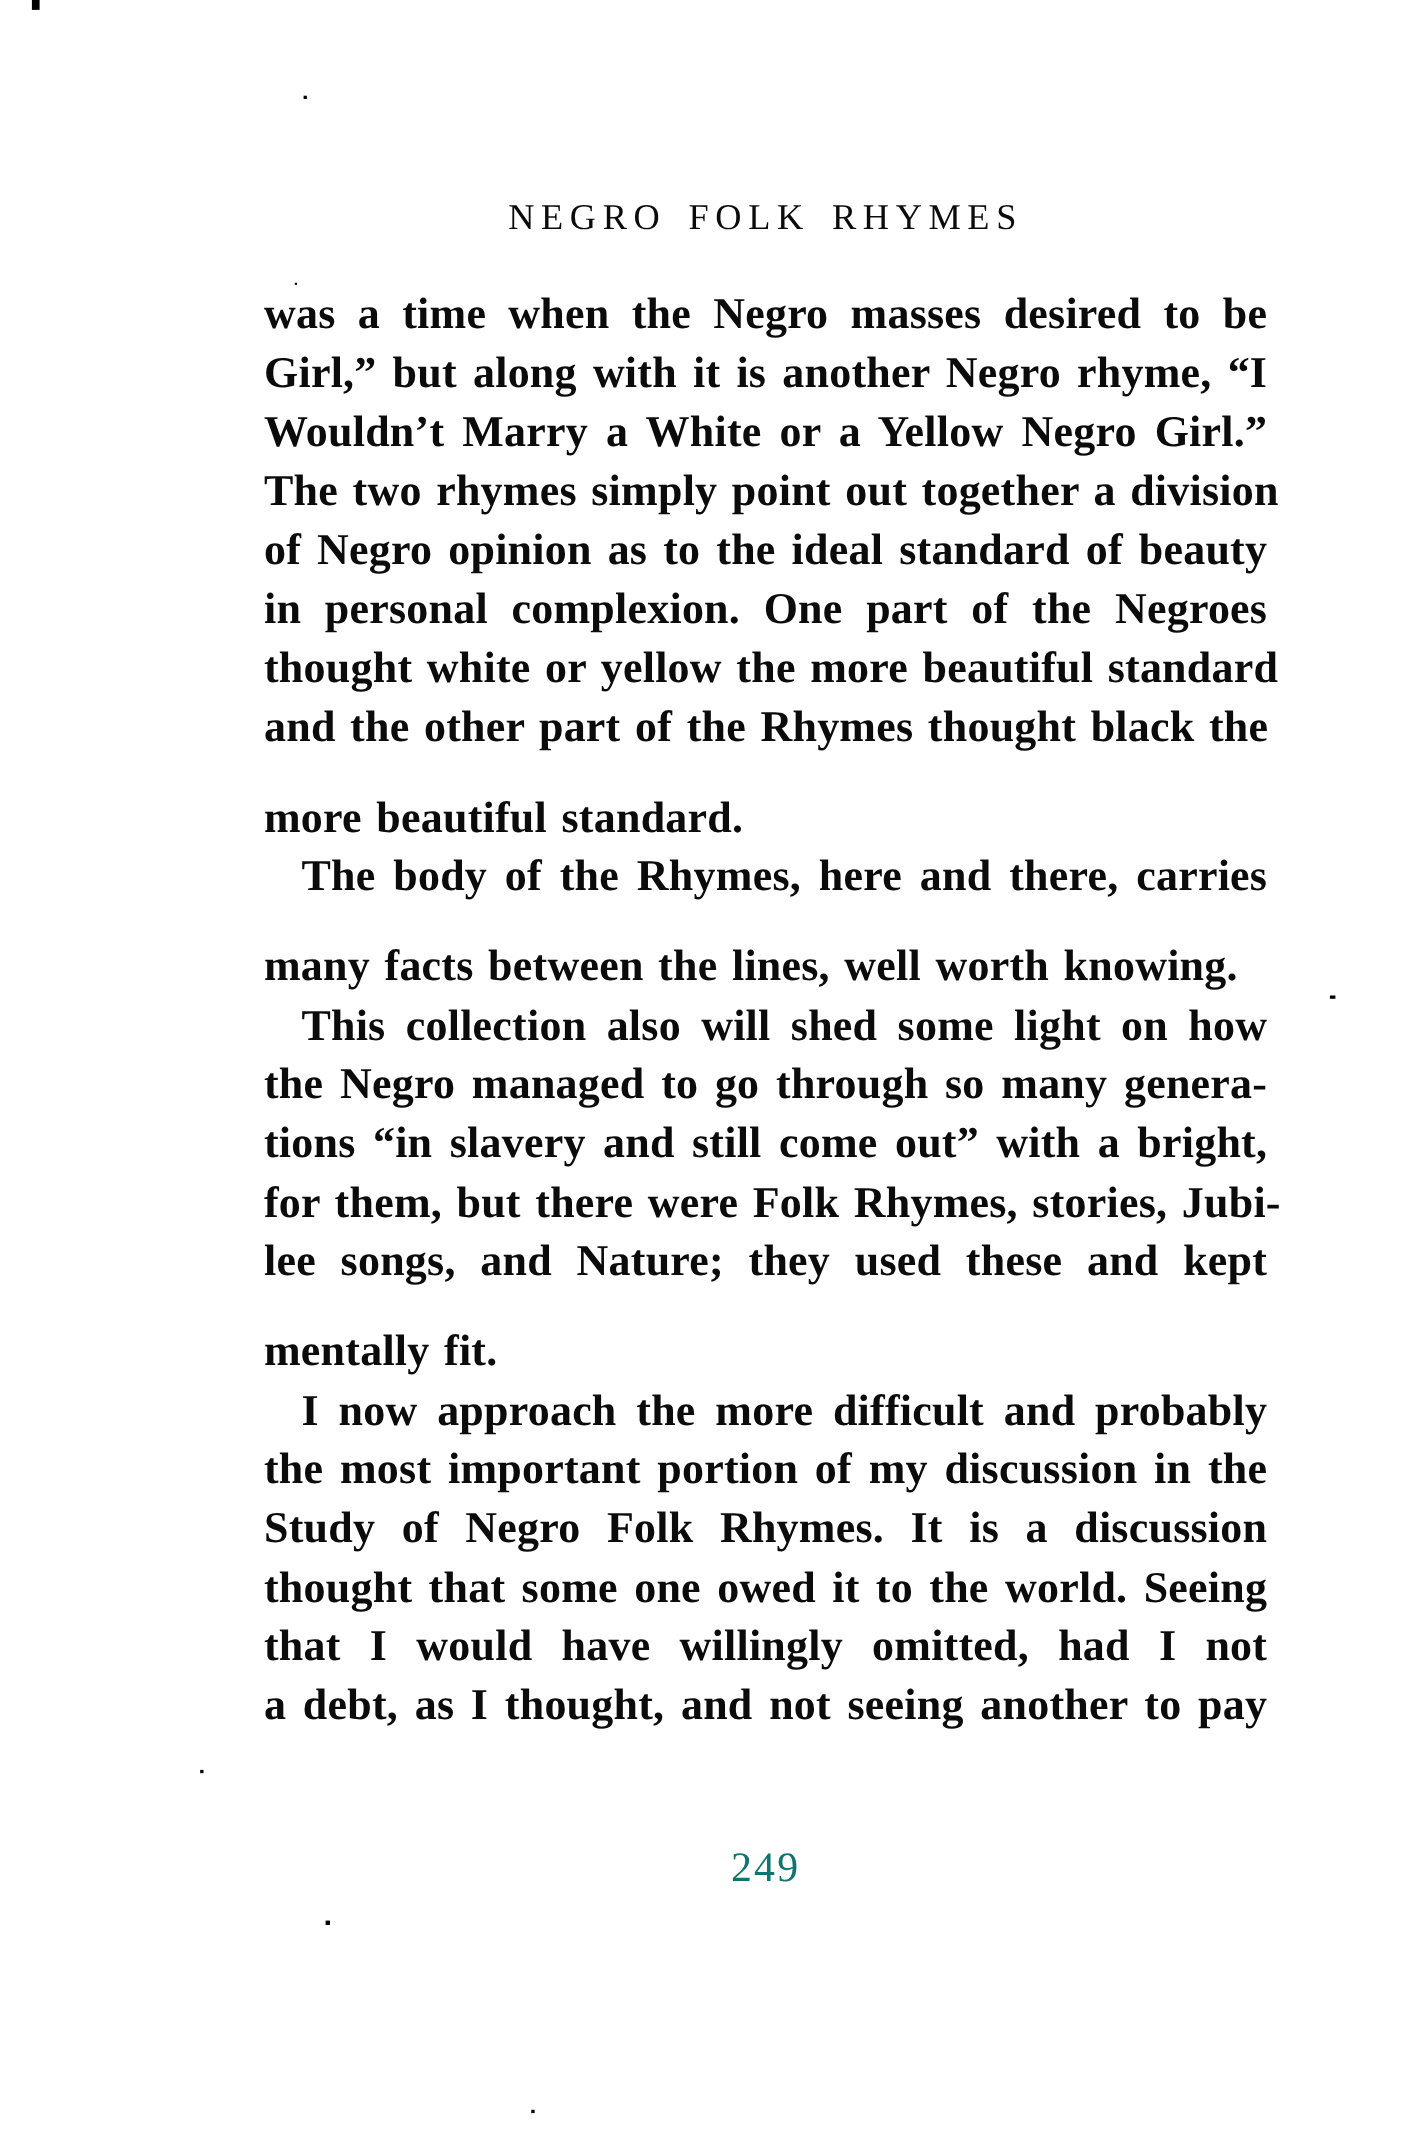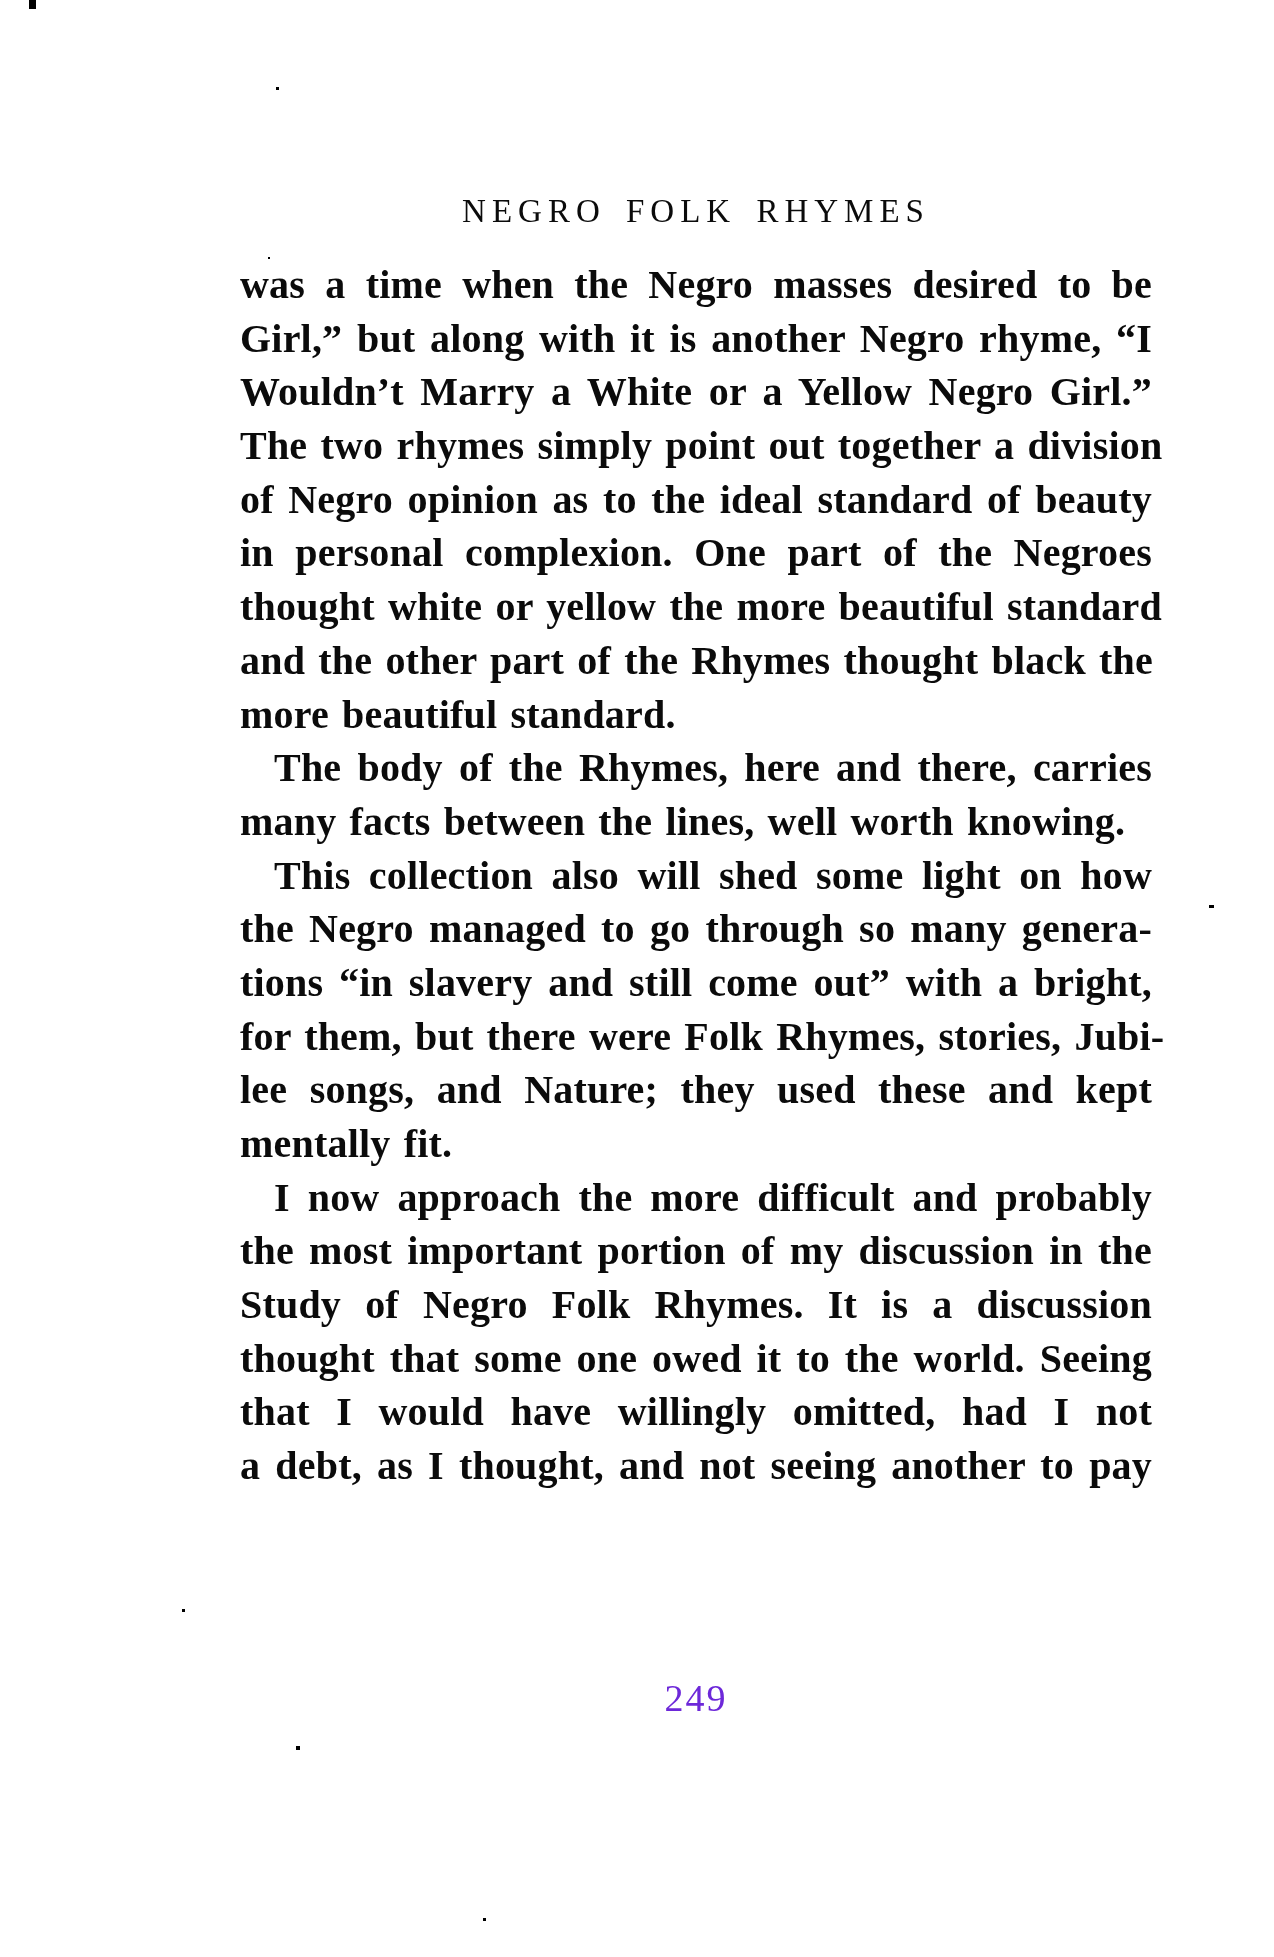--- a/index.html
+++ b/index.html
@@ -13,21 +13,21 @@
     height: 1957px;
     background: #ffffff;
     overflow: hidden;
     font-family: "Liberation Serif", "DejaVu Serif", serif;
     color: #0b0b0b;
   }
   .running-header {
     position: absolute;
     left: 240px;
     width: 912px;
-    top: 193px;
+    top: 180px;
     text-align: center;
     font-size: 33px;
     letter-spacing: 6px;
     word-spacing: 6px;
     color: #0b0b0b;
     white-space: nowrap;
   }
   .text-block {
     position: absolute;
     left: 240px;
@@ -41,33 +41,34 @@
     font-size: 40px;
     letter-spacing: 0.2px;
     word-spacing: 3px;
     text-align: justify;
     text-align-last: justify;
     white-space: nowrap;
   }
   .line.para-end {
     text-align-last: left;
     white-space: normal;
+    margin-top: 28px;
   }
   .line.indent {
     text-indent: 34px;
   }
   .page-number {
     position: absolute;
     left: 240px;
     width: 912px;
     top: 1676px;
     text-align: center;
     font-size: 38px;
     letter-spacing: 2px;
-    color: #6d28d9;
+    color: #0f766e;
   }
   .speck {
     position: absolute;
     background: #000;
   }
   .speck.s1 { left: 29px;  top: 0px;    width: 7px; height: 9px; }
   .speck.s2 { left: 276px; top: 87px;   width: 3px; height: 3px; }
   .speck.s3 { left: 268px; top: 257px;  width: 2px; height: 2px; }
   .speck.s4 { left: 1209px;top: 905px;  width: 5px; height: 3px; }
   .speck.s5 { left: 182px; top: 1609px; width: 3px; height: 3px; }

